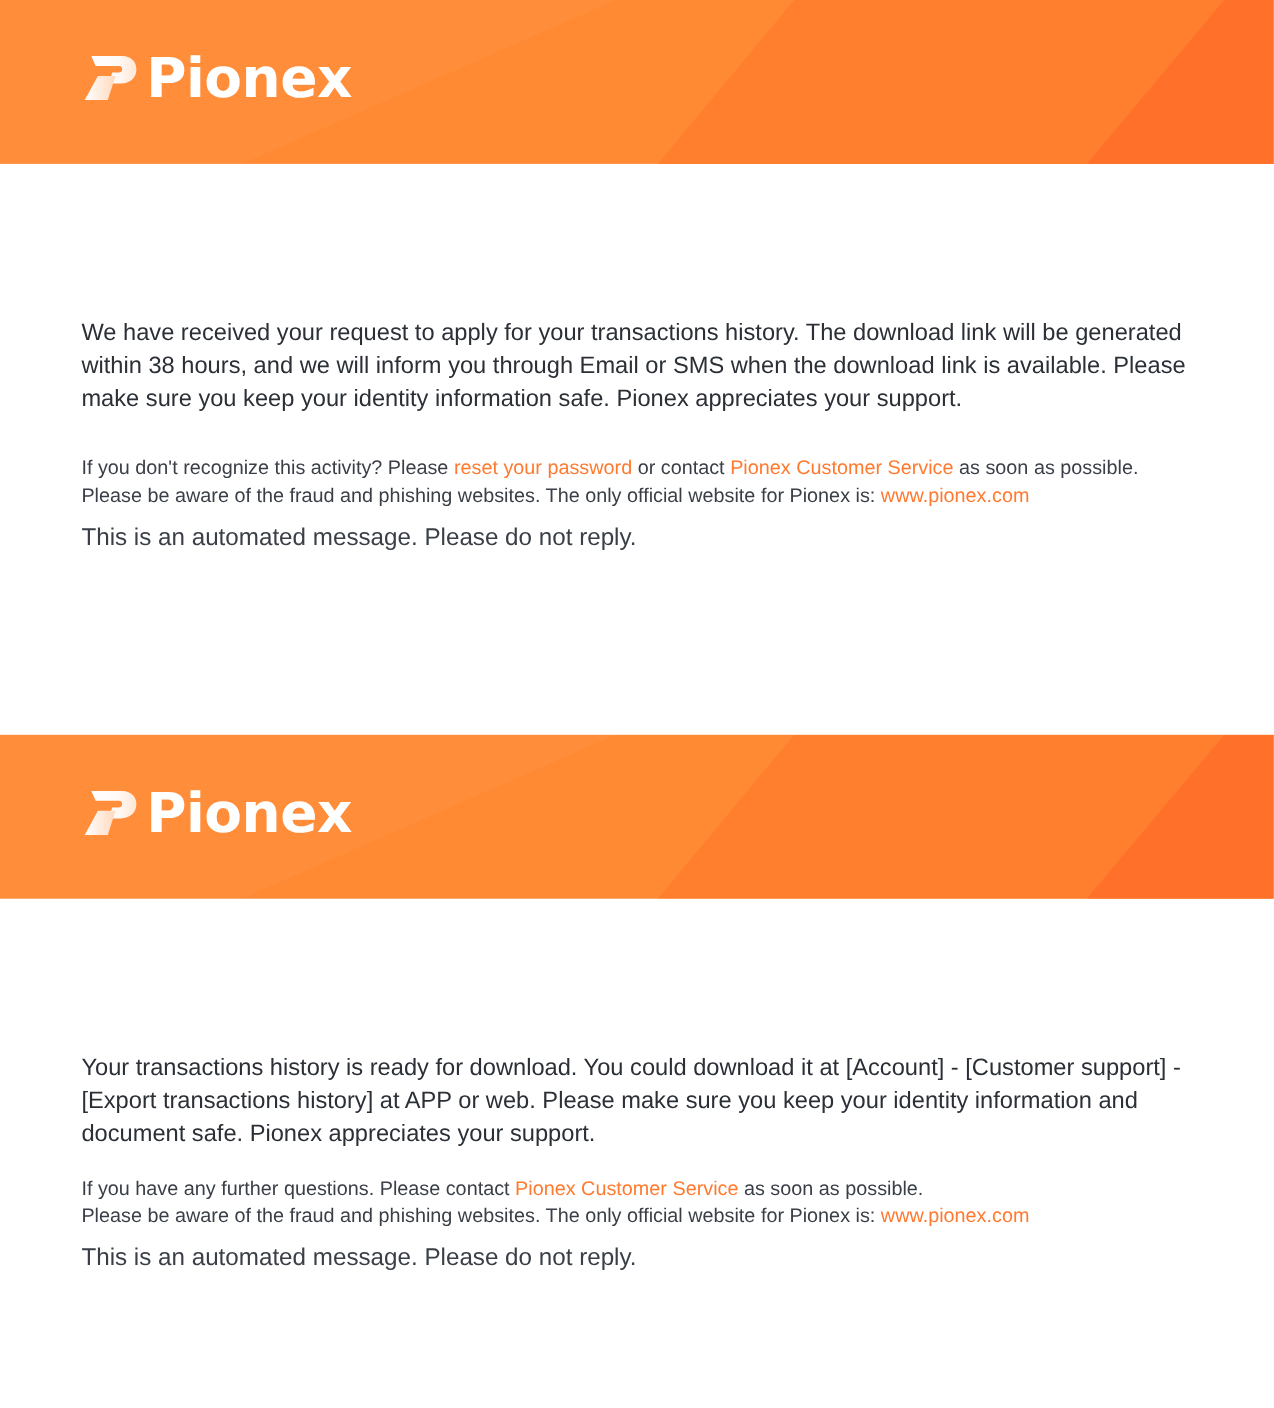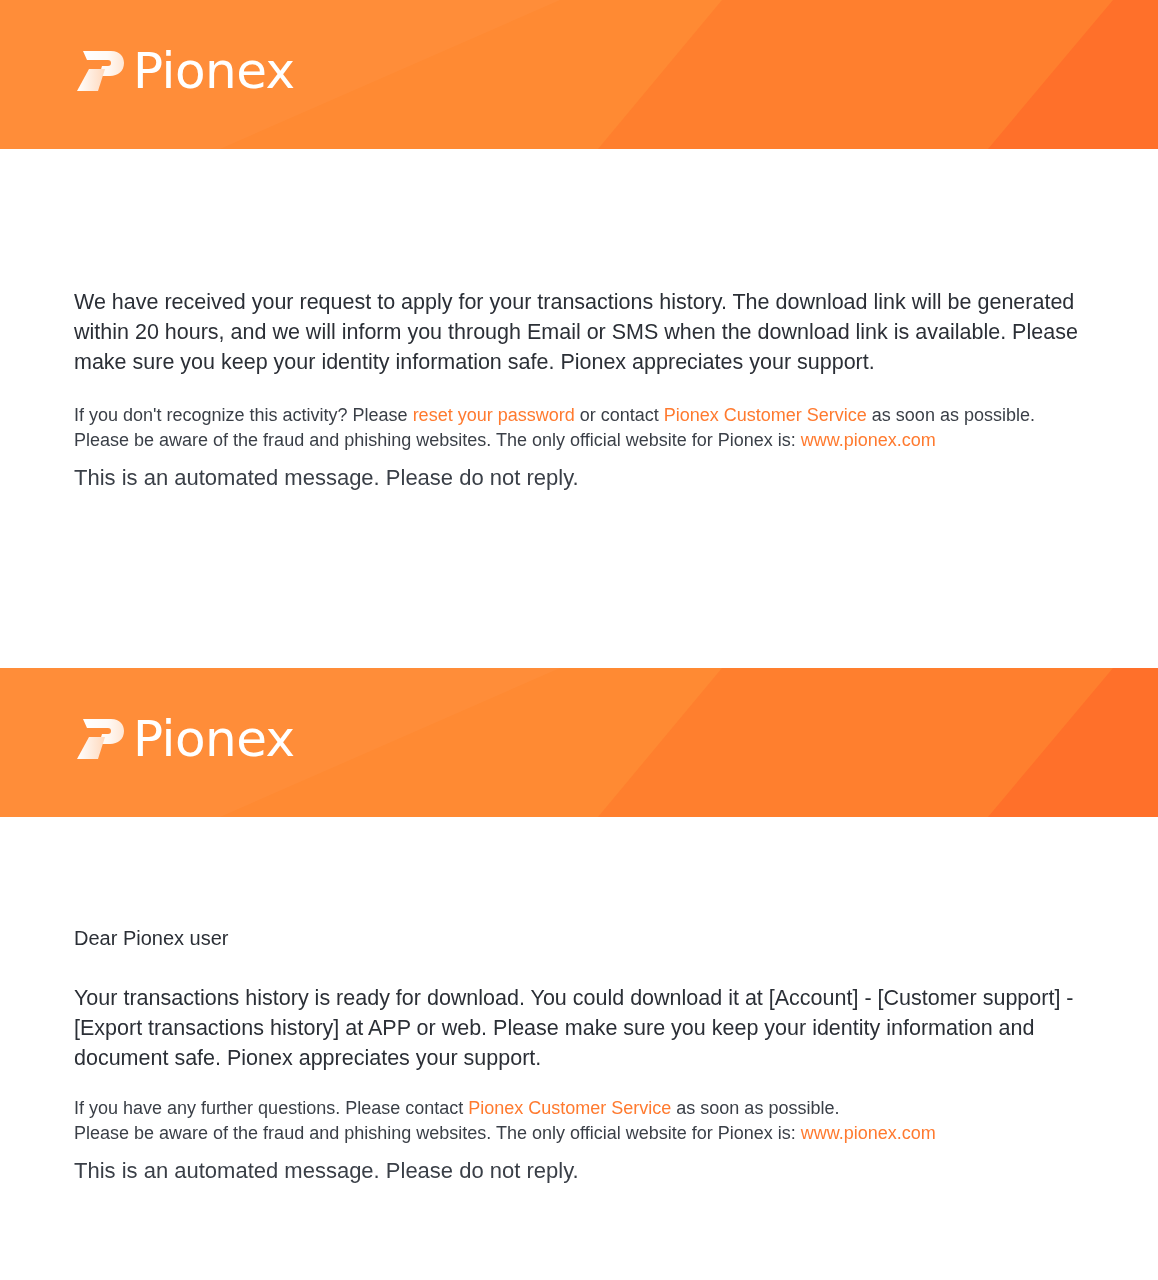--- a/index.html
+++ b/index.html
@@ -30,31 +30,31 @@
     clip-path: polygon(0 0, 560px 0, 220px 149px, 0 149px);
   }
 
   .logo {
     position: absolute; left: 75px; top: 46px; height: 50px;
     display: flex; align-items: center; gap: 8px;
   }
   .logo-mark { width: 50px; height: 44px; display: block; }
   .logo-text {
     font-family: "DejaVu Sans", "Liberation Sans", sans-serif;
-    font-weight: normal; font-size: 50px; color: #ffffff; letter-spacing: -0.5px;
+    font-weight: bold; font-size: 50px; color: #ffffff; letter-spacing: -0.5px;
     line-height: 50px;
   }
 
   .content { position: absolute; left: 74px; width: 1010px; }
   .email-1 .content { top: 256px; }
   .email-2 .content { top: 924px; }
 
   .greeting { font-size: 20px; line-height: 28px; color: #2b2f36; }
   .body-text { font-size: 21.5px; line-height: 30px; color: #2b2f36; margin-top: 31px; }
-  .notice { font-size: 18px; line-height: 25px; color: #3a3f47; margin-top: 26px; }
+  .notice { font-size: 18px; line-height: 25px; color: #3a3f47; margin-top: 36px; }
   .notice-2 { margin-top: 23px; }
   .auto { font-size: 22px; line-height: 25px; color: #3a3f47; margin-top: 12px; }
 
   .link { color: #ff7a2f; text-decoration: none; cursor: pointer; }
 </style>
 </head>
 <body>
 
 <section class="email email-1">
   <header class="banner">
@@ -75,21 +75,21 @@
           </linearGradient>
         </defs>
         <path d="M8 2 H36 C45 2 49 8 49 14 C49 22 43 27 35 27 H24 L27 17 H33 C35 17 36 16 36 14 C36 12 35 11 33 11 H12 Z" fill="url(#g1a)"></path>
         <path d="M14 20 H30 L23 42 H2 Z" fill="url(#g1b)"></path>
       </svg>
       <span class="logo-text">Pionex</span>
     </div>
   </header>
 
   <div class="content">
-    <p class="body-text">We have received your request to apply for your transactions history. The download link will be generated within 20 hours, and we will inform you through Email or SMS when the download link is available. Please make sure you keep your identity information safe. Pionex appreciates your support.</p>
+    <p class="body-text">We have received your request to apply for your transactions history. The download link will be generated within 38 hours, and we will inform you through Email or SMS when the download link is available. Please make sure you keep your identity information safe. Pionex appreciates your support.</p>
     <p class="notice">
       <span>If you don't recognize this activity? Please </span><a class="link">reset your password</a><span> or contact </span><a class="link">Pionex Customer Service</a><span> as soon as possible.</span><br>
       <span>Please be aware of the fraud and phishing websites. The only official website for Pionex is: </span><a class="link">www.pionex.com</a>
     </p>
     <p class="auto">This is an automated message. Please do not reply.</p>
   </div>
 </section>
 
 <section class="email email-2">
   <header class="banner">
@@ -110,21 +110,20 @@
           </linearGradient>
         </defs>
         <path d="M8 2 H36 C45 2 49 8 49 14 C49 22 43 27 35 27 H24 L27 17 H33 C35 17 36 16 36 14 C36 12 35 11 33 11 H12 Z" fill="url(#g2a)"></path>
         <path d="M14 20 H30 L23 42 H2 Z" fill="url(#g2b)"></path>
       </svg>
       <span class="logo-text">Pionex</span>
     </div>
   </header>
 
   <div class="content" style="top:256px;">
-    <p class="greeting">Dear Pionex user</p>
     <p class="body-text">Your transactions history is ready for download. You could download it at [Account] - [Customer support] - [Export transactions history] at APP or web. Please make sure you keep your identity information and document safe. Pionex appreciates your support.</p>
     <p class="notice notice-2">
       <span>If you have any further questions. Please contact </span><a class="link">Pionex Customer Service</a><span> as soon as possible.</span><br>
       <span>Please be aware of the fraud and phishing websites. The only official website for Pionex is: </span><a class="link">www.pionex.com</a>
     </p>
     <p class="auto">This is an automated message. Please do not reply.</p>
   </div>
 </section>
 
 </body></html>

